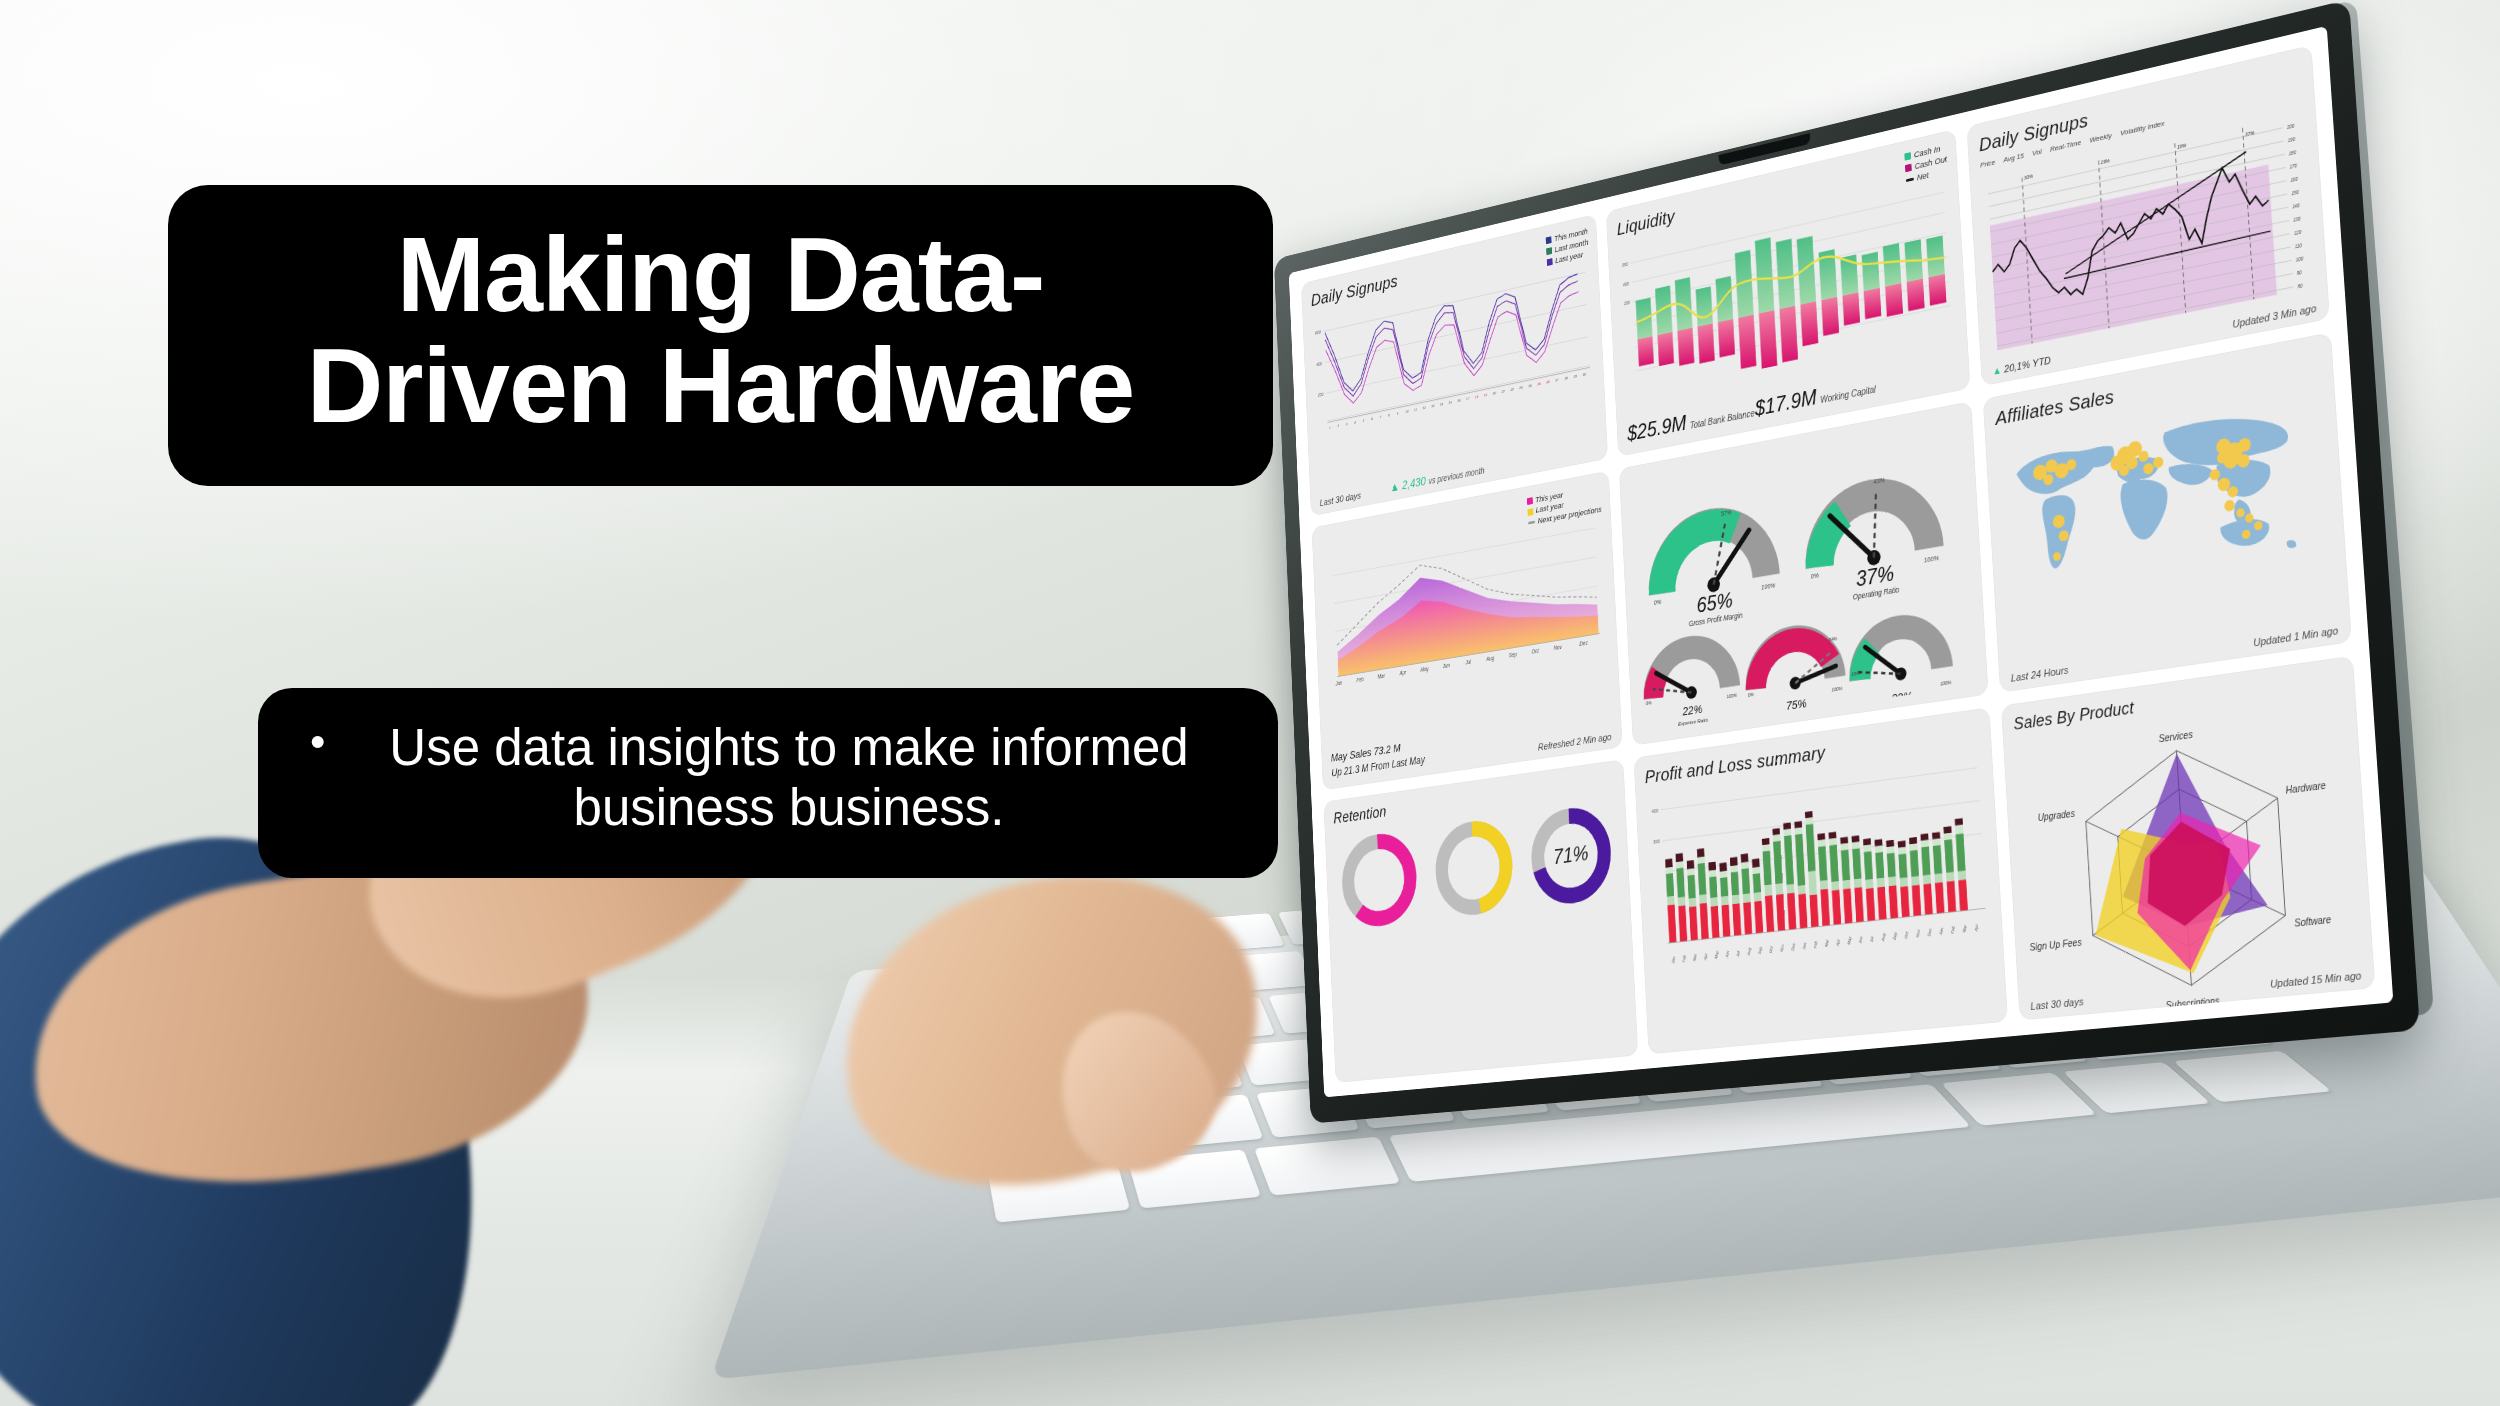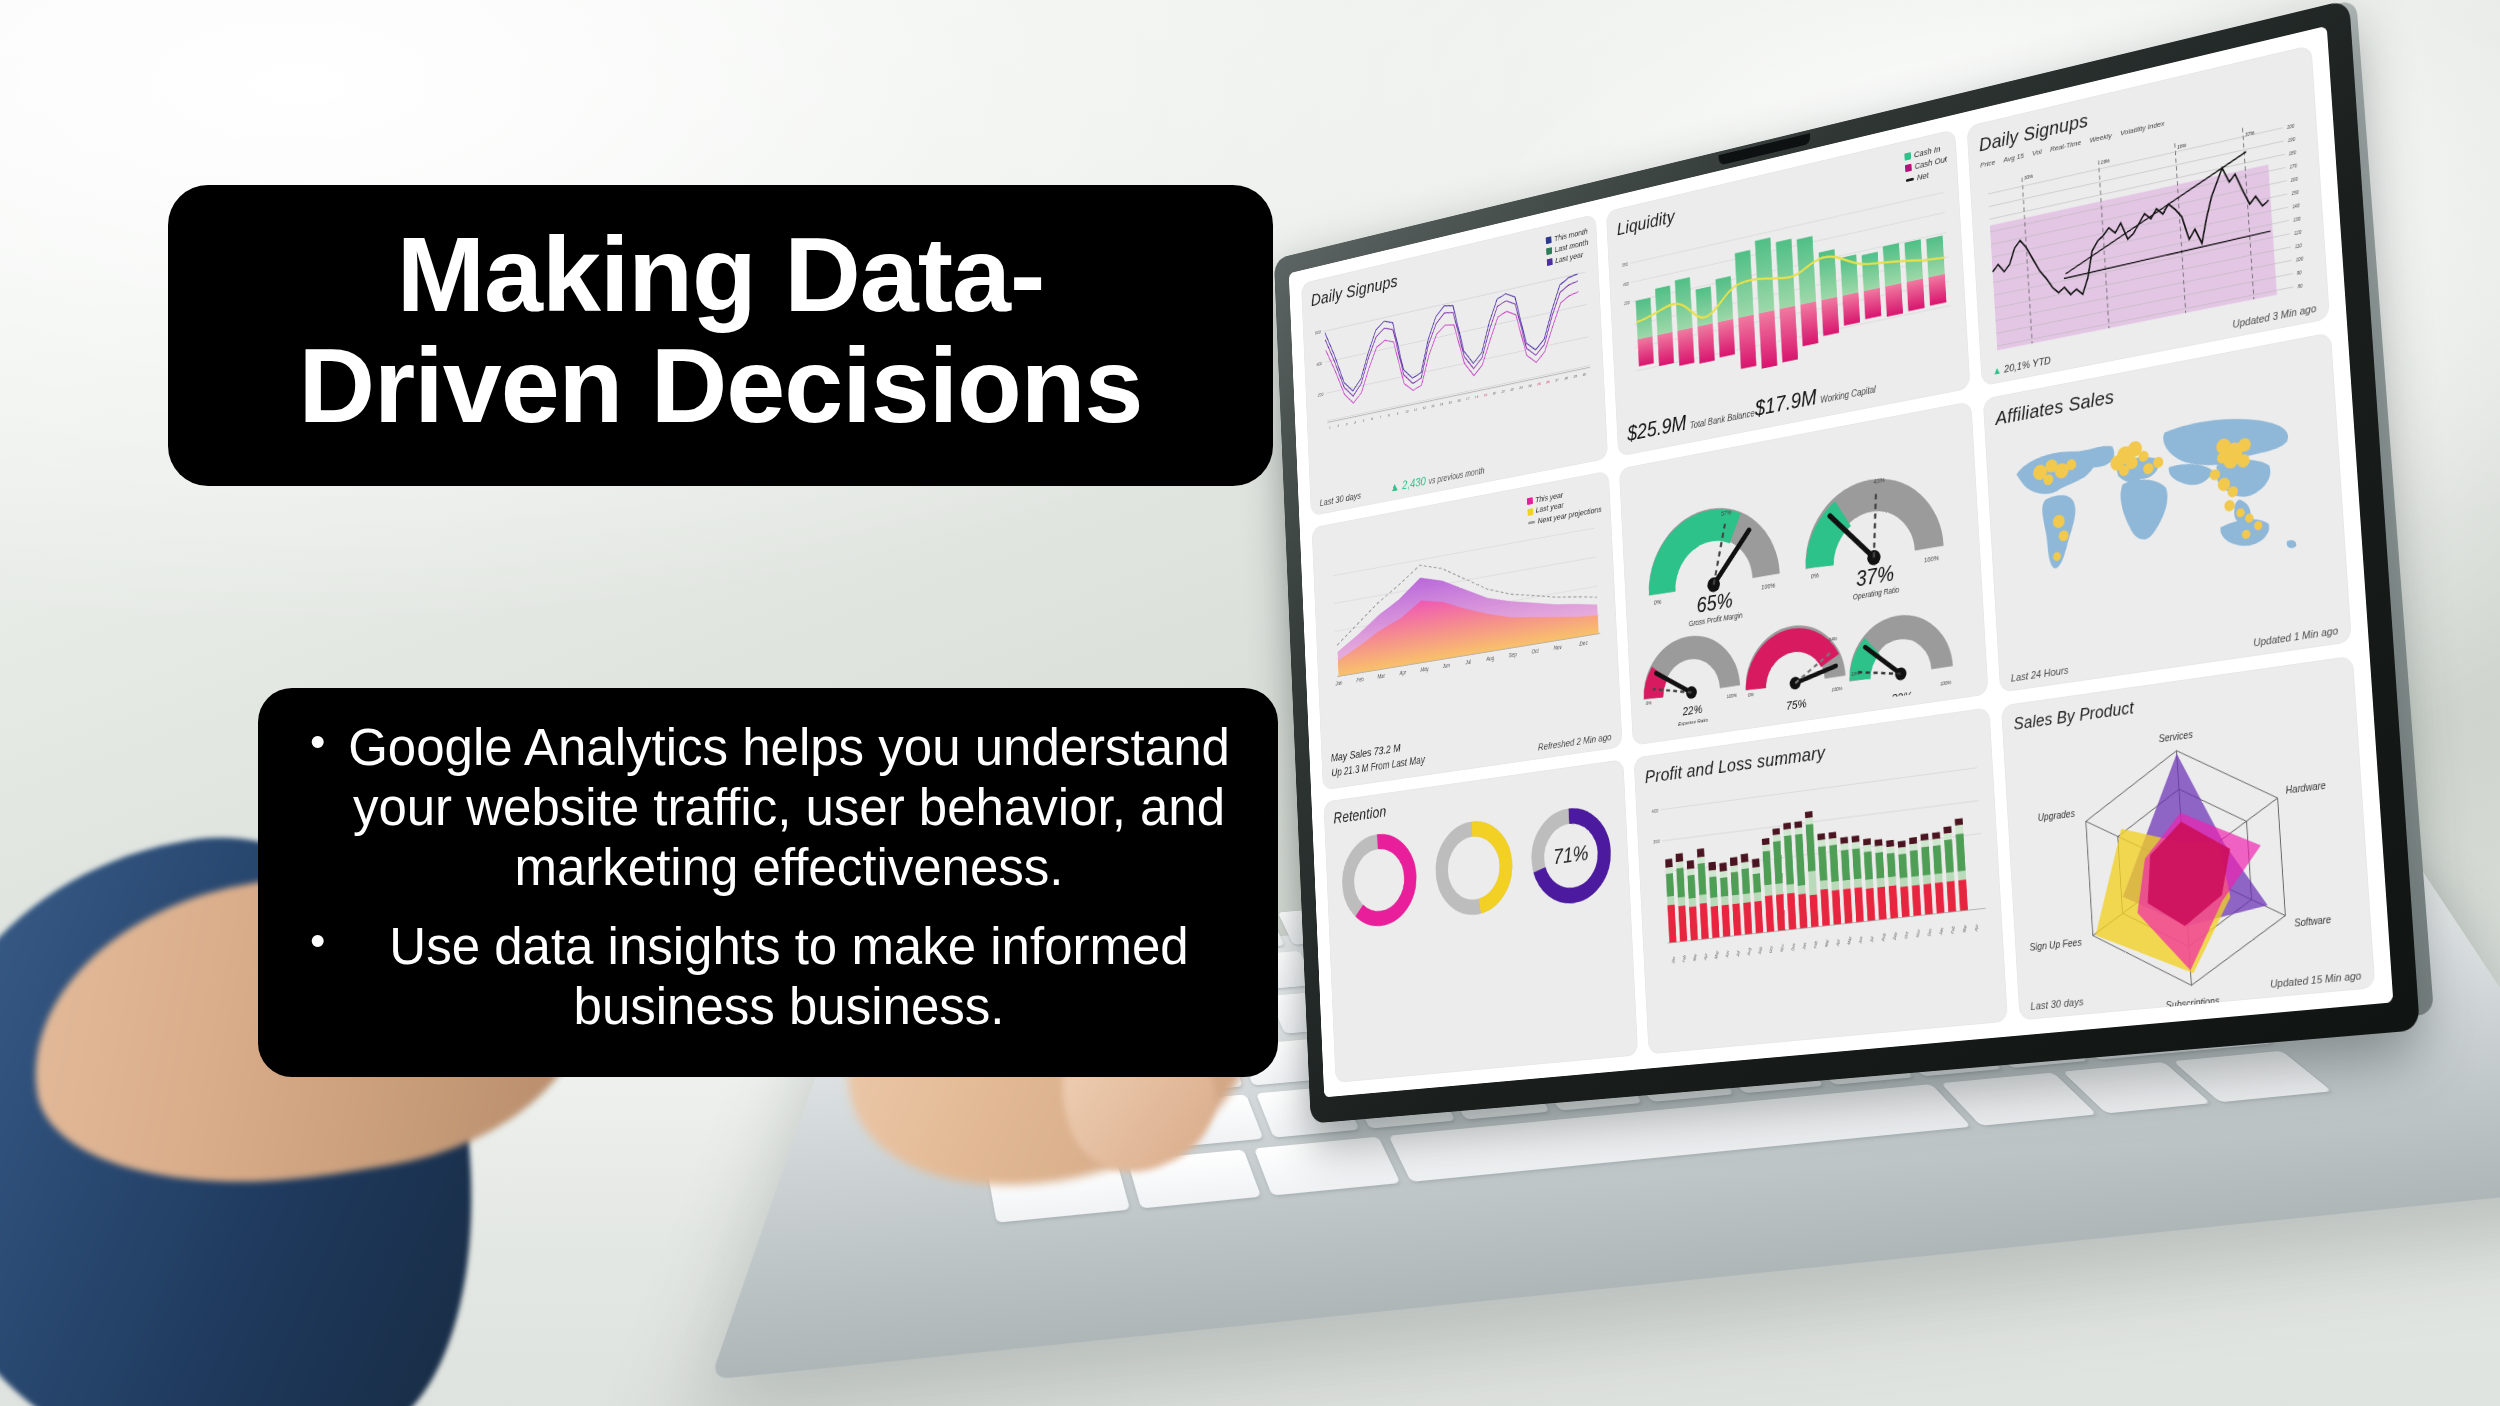--- a/index.html
+++ b/index.html
@@ -901,23 +901,22 @@
   </div>
 
   <div class="arm-sleeve"></div>
   <div class="arm-skin"></div>
   <div class="arm-skin2"></div>
   <div class="hand"></div>
   <div class="finger"></div>
 
   <div class="ovl" id="title-box">
     <div class="tl">Making Data-</div>
-    <div class="tl">Driven Decisions</div>
+    <div class="tl">Driven Hardware</div>
   </div>
 
   <div class="ovl" id="bullets-box">
     <ul>
-      <li>Google Analytics helps you understand your website traffic, user behavior, and marketing effectiveness.</li>
       <li>Use data insights to make informed business business.</li>
     </ul>
   </div>
 
 </div>
 
 </body></html>

